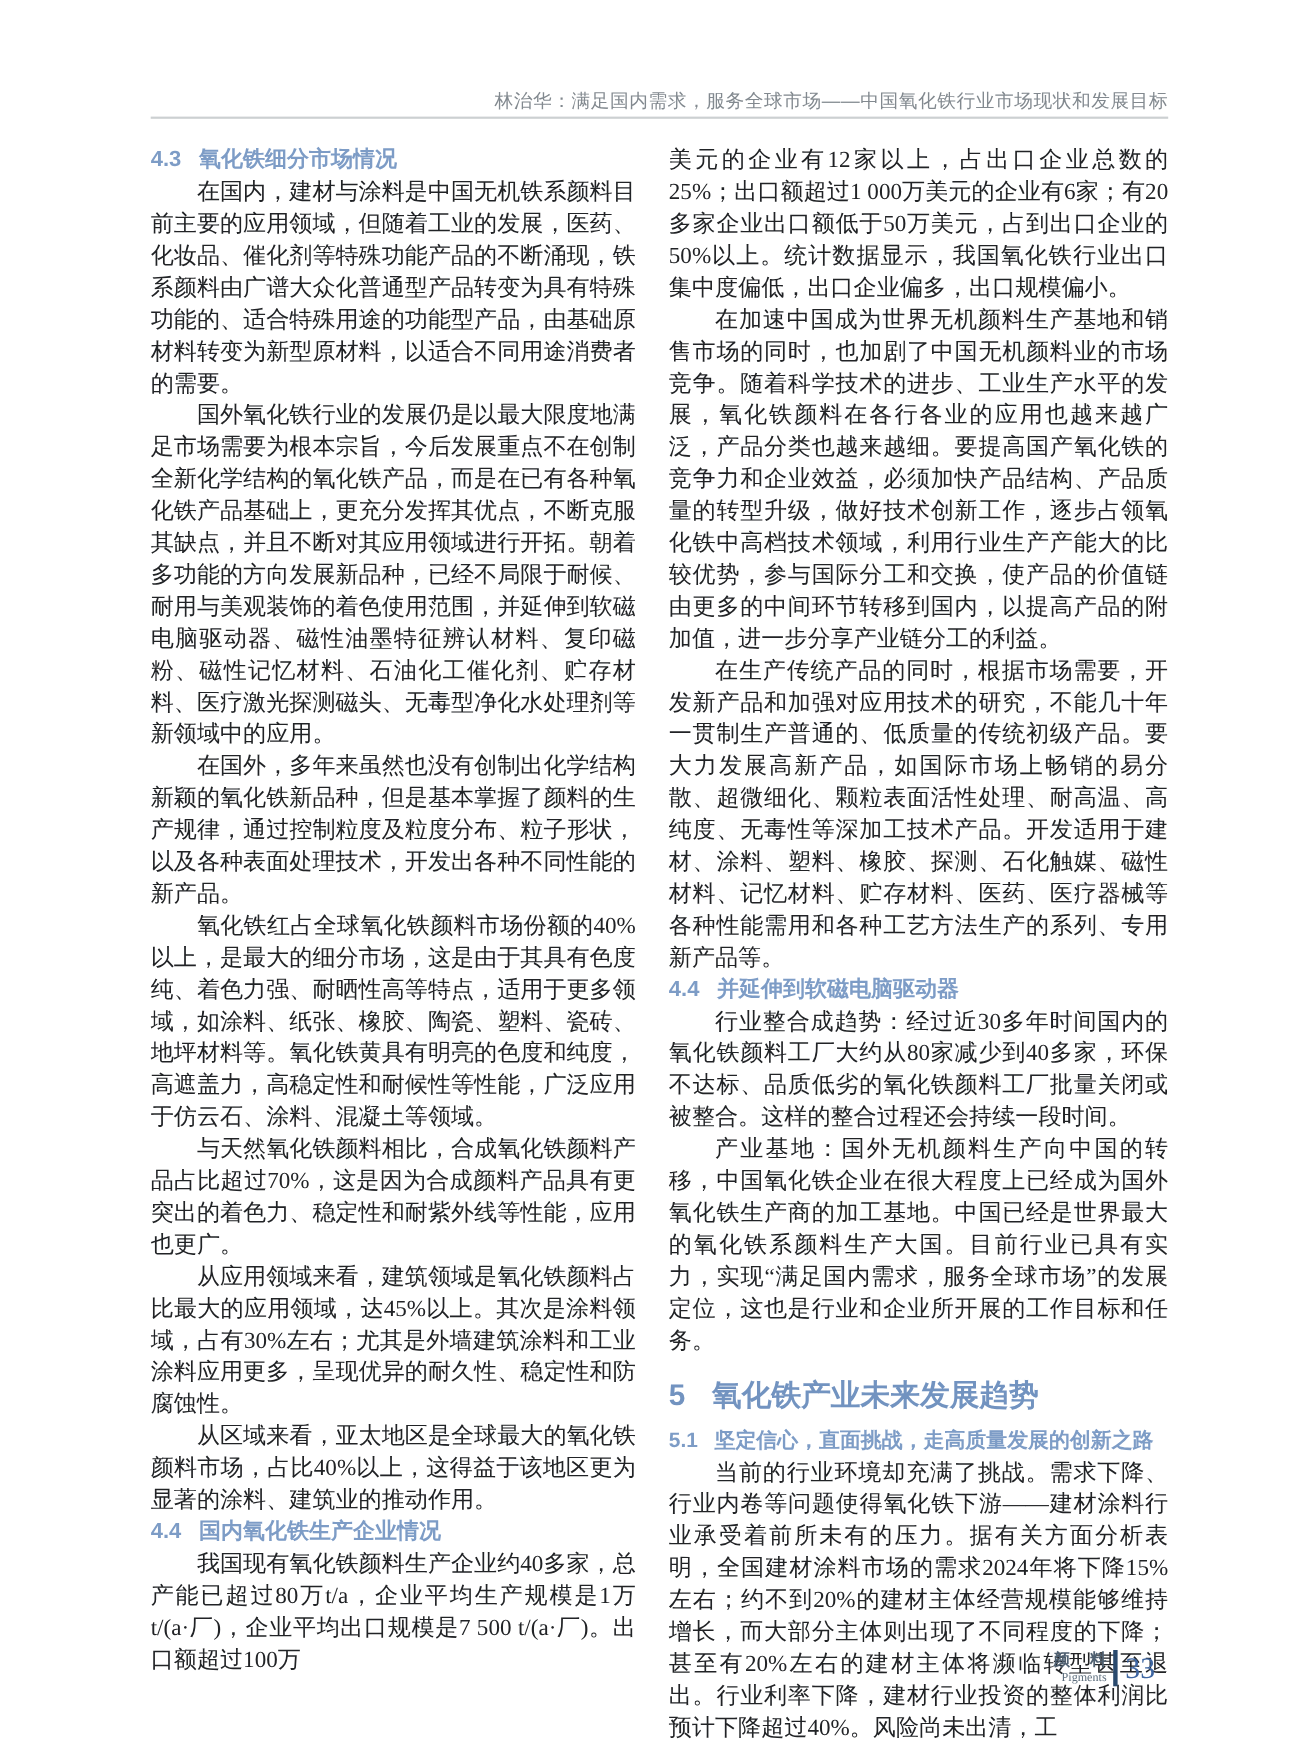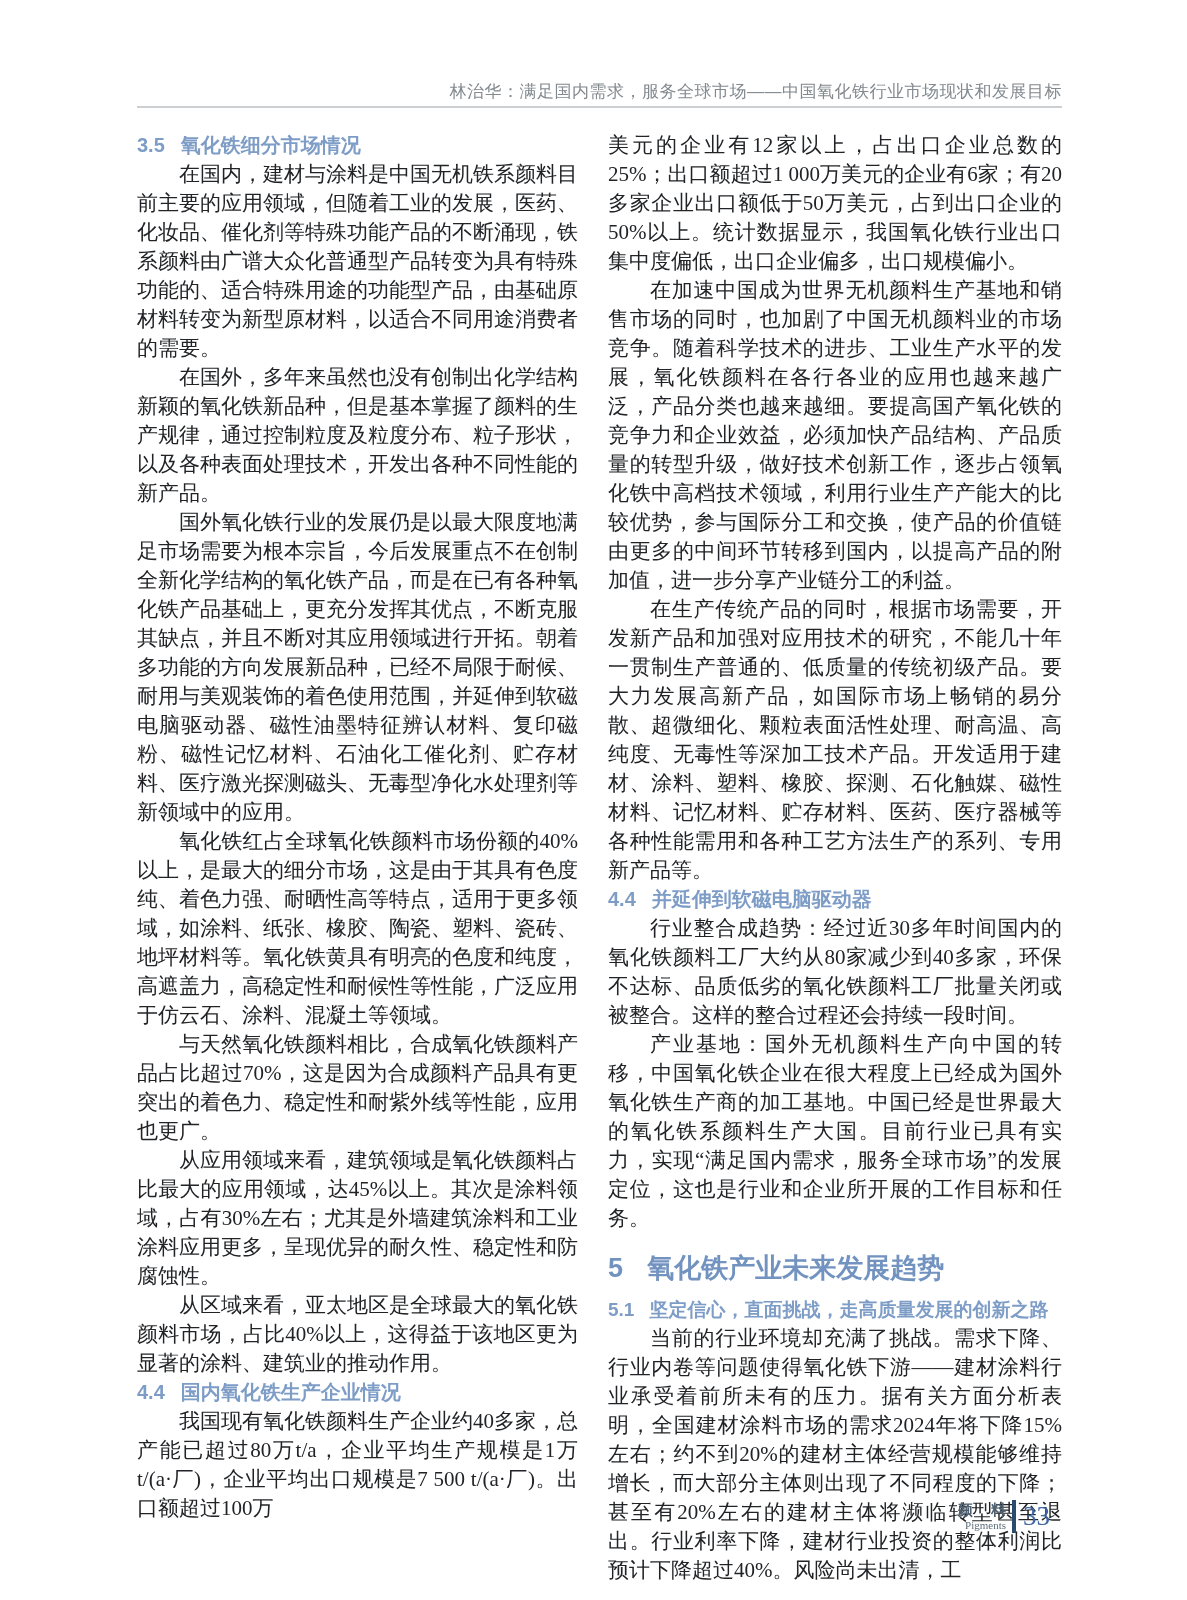--- a/index.html
+++ b/index.html
@@ -114,24 +114,24 @@
 <body>
 
 <div id="page">
 
   <div class="running-header">林治华：满足国内需求，服务全球市场——中国氧化铁行业市场现状和发展目标</div>
   <div class="header-rule"></div>
 
   <div class="content">
 
     <div class="col col-left">
-      <h4 class="h3"><span class="hnum">3.5</span><span>氧化铁细分市场情况</span></h4>
+      <h4 class="h3"><span class="hnum">4.3</span><span>氧化铁细分市场情况</span></h4>
       <p class="body para">在国内，建材与涂料是中国无机铁系颜料目前主要的应用领域，但随着工业的发展，医药、化妆品、催化剂等特殊功能产品的不断涌现，铁系颜料由广谱大众化普通型产品转变为具有特殊功能的、适合特殊用途的功能型产品，由基础原材料转变为新型原材料，以适合不同用途消费者的需要。</p>
+      <p class="body para">国外氧化铁行业的发展仍是以最大限度地满足市场需要为根本宗旨，今后发展重点不在创制全新化学结构的氧化铁产品，而是在已有各种氧化铁产品基础上，更充分发挥其优点，不断克服其缺点，并且不断对其应用领域进行开拓。朝着多功能的方向发展新品种，已经不局限于耐候、耐用与美观装饰的着色使用范围，并延伸到软磁电脑驱动器、磁性油墨特征辨认材料、复印磁粉、磁性记忆材料、石油化工催化剂、贮存材料、医疗激光探测磁头、无毒型净化水处理剂等新领域中的应用。</p>
       <p class="body para">在国外，多年来虽然也没有创制出化学结构新颖的氧化铁新品种，但是基本掌握了颜料的生产规律，通过控制粒度及粒度分布、粒子形状，以及各种表面处理技术，开发出各种不同性能的新产品。</p>
-      <p class="body para">国外氧化铁行业的发展仍是以最大限度地满足市场需要为根本宗旨，今后发展重点不在创制全新化学结构的氧化铁产品，而是在已有各种氧化铁产品基础上，更充分发挥其优点，不断克服其缺点，并且不断对其应用领域进行开拓。朝着多功能的方向发展新品种，已经不局限于耐候、耐用与美观装饰的着色使用范围，并延伸到软磁电脑驱动器、磁性油墨特征辨认材料、复印磁粉、磁性记忆材料、石油化工催化剂、贮存材料、医疗激光探测磁头、无毒型净化水处理剂等新领域中的应用。</p>
       <p class="body para">氧化铁红占全球氧化铁颜料市场份额的40%以上，是最大的细分市场，这是由于其具有色度纯、着色力强、耐晒性高等特点，适用于更多领域，如涂料、纸张、橡胶、陶瓷、塑料、瓷砖、地坪材料等。氧化铁黄具有明亮的色度和纯度，高遮盖力，高稳定性和耐候性等性能，广泛应用于仿云石、涂料、混凝土等领域。</p>
       <p class="body para">与天然氧化铁颜料相比，合成氧化铁颜料产品占比超过70%，这是因为合成颜料产品具有更突出的着色力、稳定性和耐紫外线等性能，应用也更广。</p>
       <p class="body para">从应用领域来看，建筑领域是氧化铁颜料占比最大的应用领域，达45%以上。其次是涂料领域，占有30%左右；尤其是外墙建筑涂料和工业涂料应用更多，呈现优异的耐久性、稳定性和防腐蚀性。</p>
       <p class="body para">从区域来看，亚太地区是全球最大的氧化铁颜料市场，占比40%以上，这得益于该地区更为显著的涂料、建筑业的推动作用。</p>
       <h4 class="h3"><span class="hnum">4.4</span><span>国内氧化铁生产企业情况</span></h4>
       <p class="body para">我国现有氧化铁颜料生产企业约40多家，总产能已超过80万t/a，企业平均生产规模是1万t/(a·厂)，企业平均出口规模是7 500 t/(a·厂)。出口额超过100万</p>
     </div>
 
     <div class="col col-right">
       <p class="body cont">美元的企业有12家以上，占出口企业总数的25%；出口额超过1 000万美元的企业有6家；有20多家企业出口额低于50万美元，占到出口企业的50%以上。统计数据显示，我国氧化铁行业出口集中度偏低，出口企业偏多，出口规模偏小。</p>

